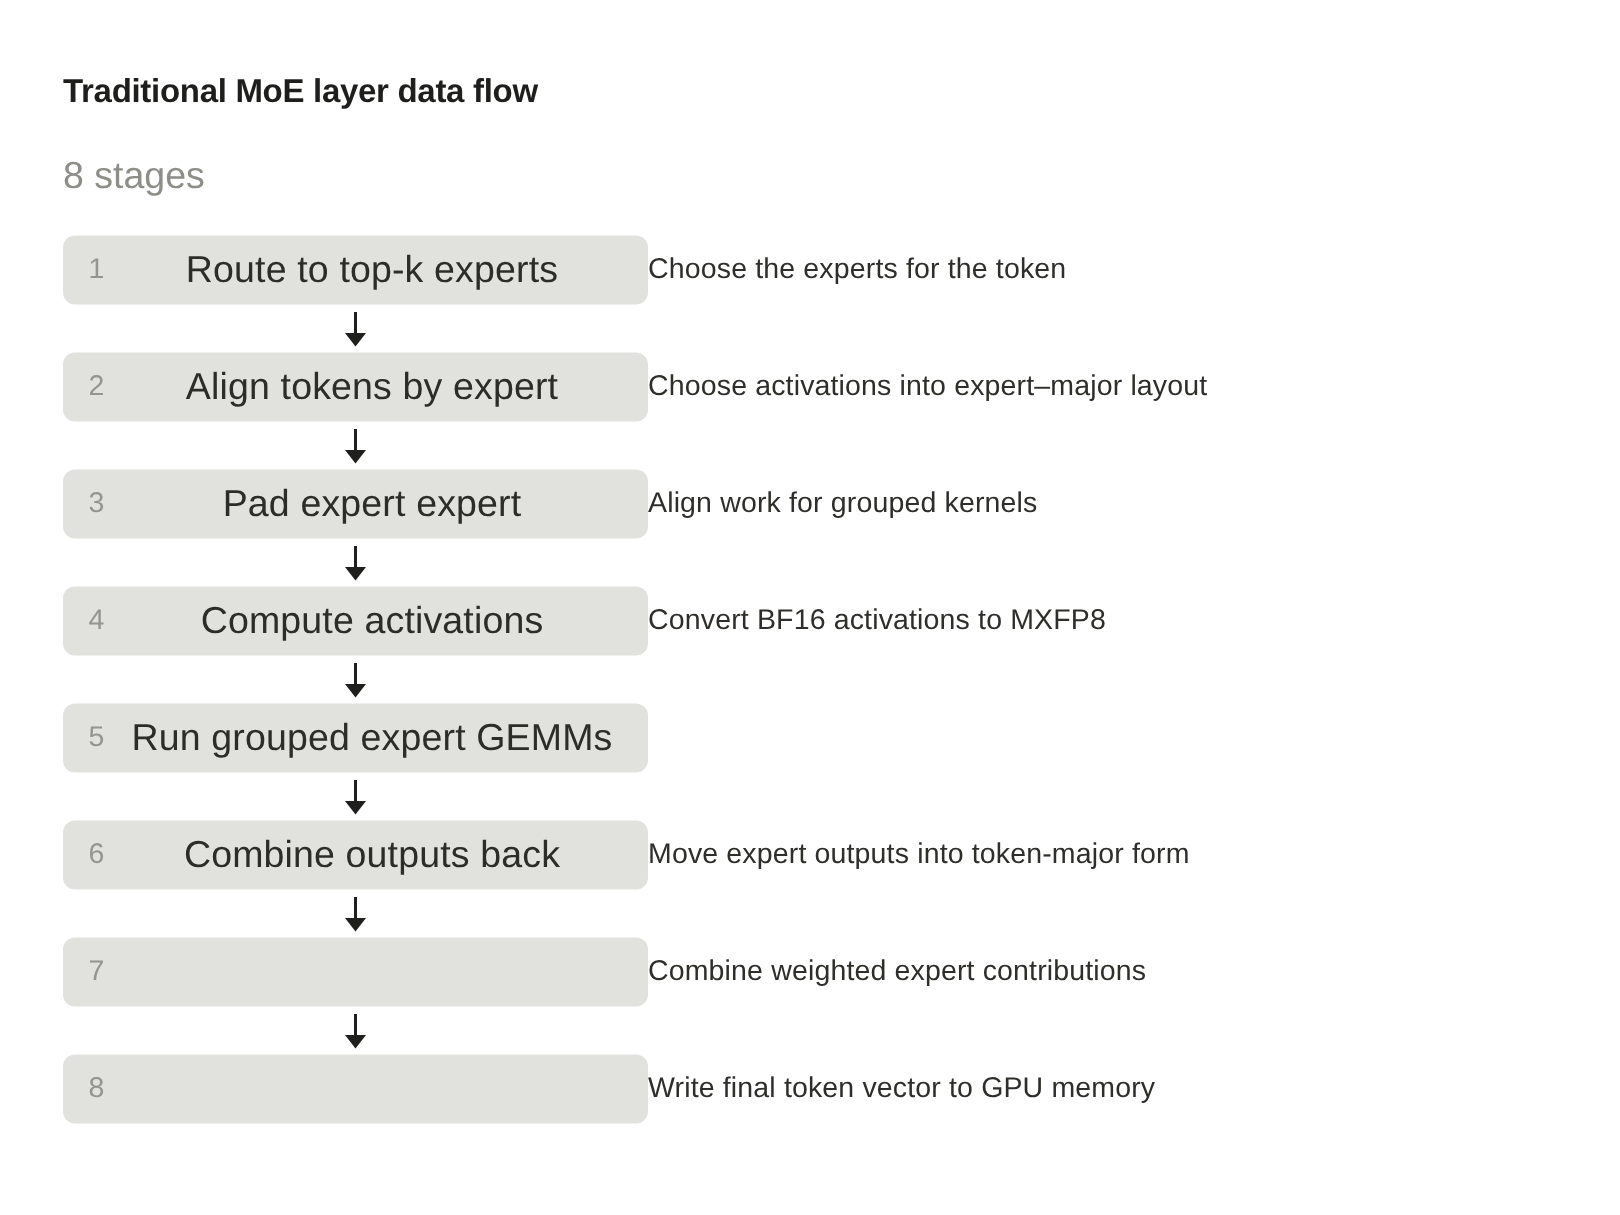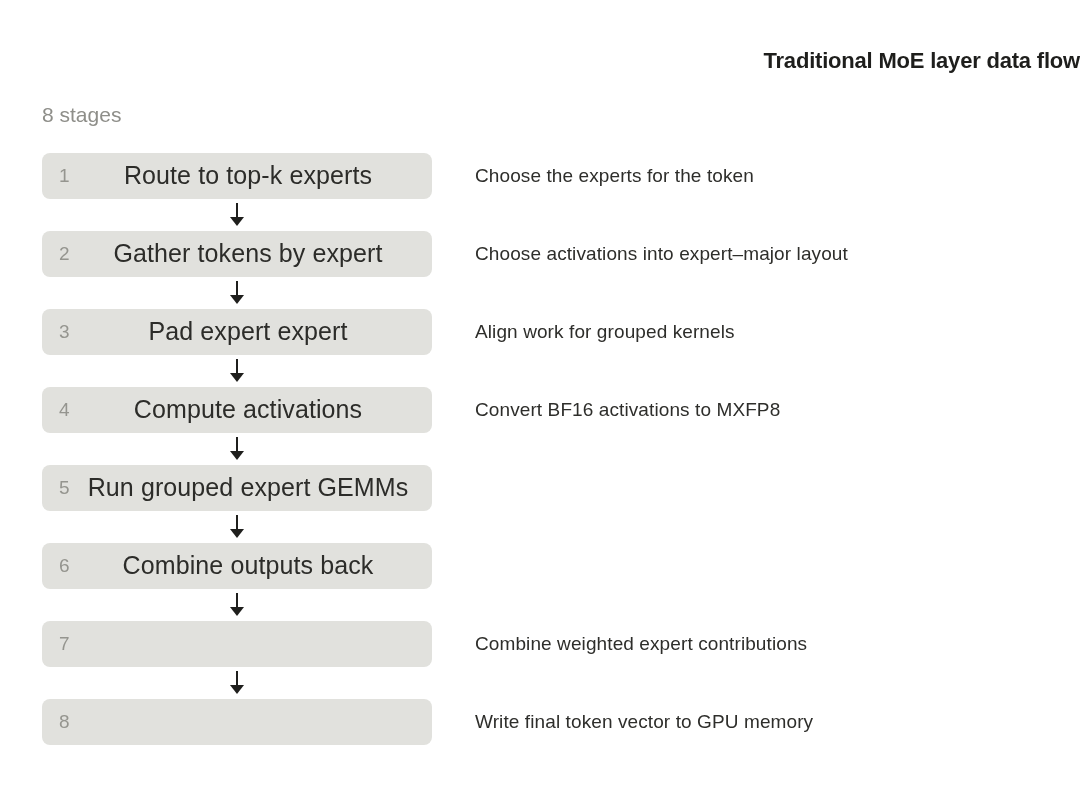--- a/index.html
+++ b/index.html
@@ -12,25 +12,24 @@
   }
   .container {
     padding: 48px 0 0 42px;
   }
   .title {
     font-size: 22px;
     font-weight: 700;
     line-height: 1.2;
     letter-spacing: -0.2px;
     color: #1e1e1c;
-    text-align: right;
   }
   .subtitle {
     margin-top: 28px;
-    font-size: 21px;
+    font-size: 25px;
     font-weight: 400;
     line-height: 1.2;
     color: #8e8e89;
   }
   .flow {
     margin-top: 25px;
   }
   .stage-row {
     display: flex;
     align-items: center;
@@ -56,21 +55,20 @@
   }
   .stage-label {
     font-size: 25px;
     letter-spacing: 0.1px;
     color: #2c2c29;
     white-space: nowrap;
     padding-left: 26px;
     padding-right: 4px;
   }
   .stage-desc {
-    margin-left: 43px;
     font-size: 19px;
     letter-spacing: 0.1px;
     color: #2e2e2b;
     white-space: nowrap;
   }
   .arrow-wrap {
     width: 390px;
     height: 32px;
     display: flex;
     flex-direction: column;
@@ -107,21 +105,21 @@
       <div class="stage-desc">Choose the experts for the token</div>
     </div>
     <div class="arrow-wrap">
       <div class="arrow-line"></div>
       <div class="arrow-head"></div>
     </div>
 
     <div class="stage-row">
       <div class="stage-box">
         <span class="stage-num">2</span>
-        <span class="stage-label">Gather tokens by expert</span>
+        <span class="stage-label">Align tokens by expert</span>
       </div>
       <div class="stage-desc">Choose activations into expert–major layout</div>
     </div>
     <div class="arrow-wrap">
       <div class="arrow-line"></div>
       <div class="arrow-head"></div>
     </div>
 
     <div class="stage-row">
       <div class="stage-box">
@@ -156,20 +154,21 @@
     <div class="arrow-wrap">
       <div class="arrow-line"></div>
       <div class="arrow-head"></div>
     </div>
 
     <div class="stage-row">
       <div class="stage-box">
         <span class="stage-num">6</span>
         <span class="stage-label">Combine outputs back</span>
       </div>
+      <div class="stage-desc">Move expert outputs into token-major form</div>
     </div>
     <div class="arrow-wrap">
       <div class="arrow-line"></div>
       <div class="arrow-head"></div>
     </div>
 
     <div class="stage-row">
       <div class="stage-box">
         <span class="stage-num">7</span>
       </div>

